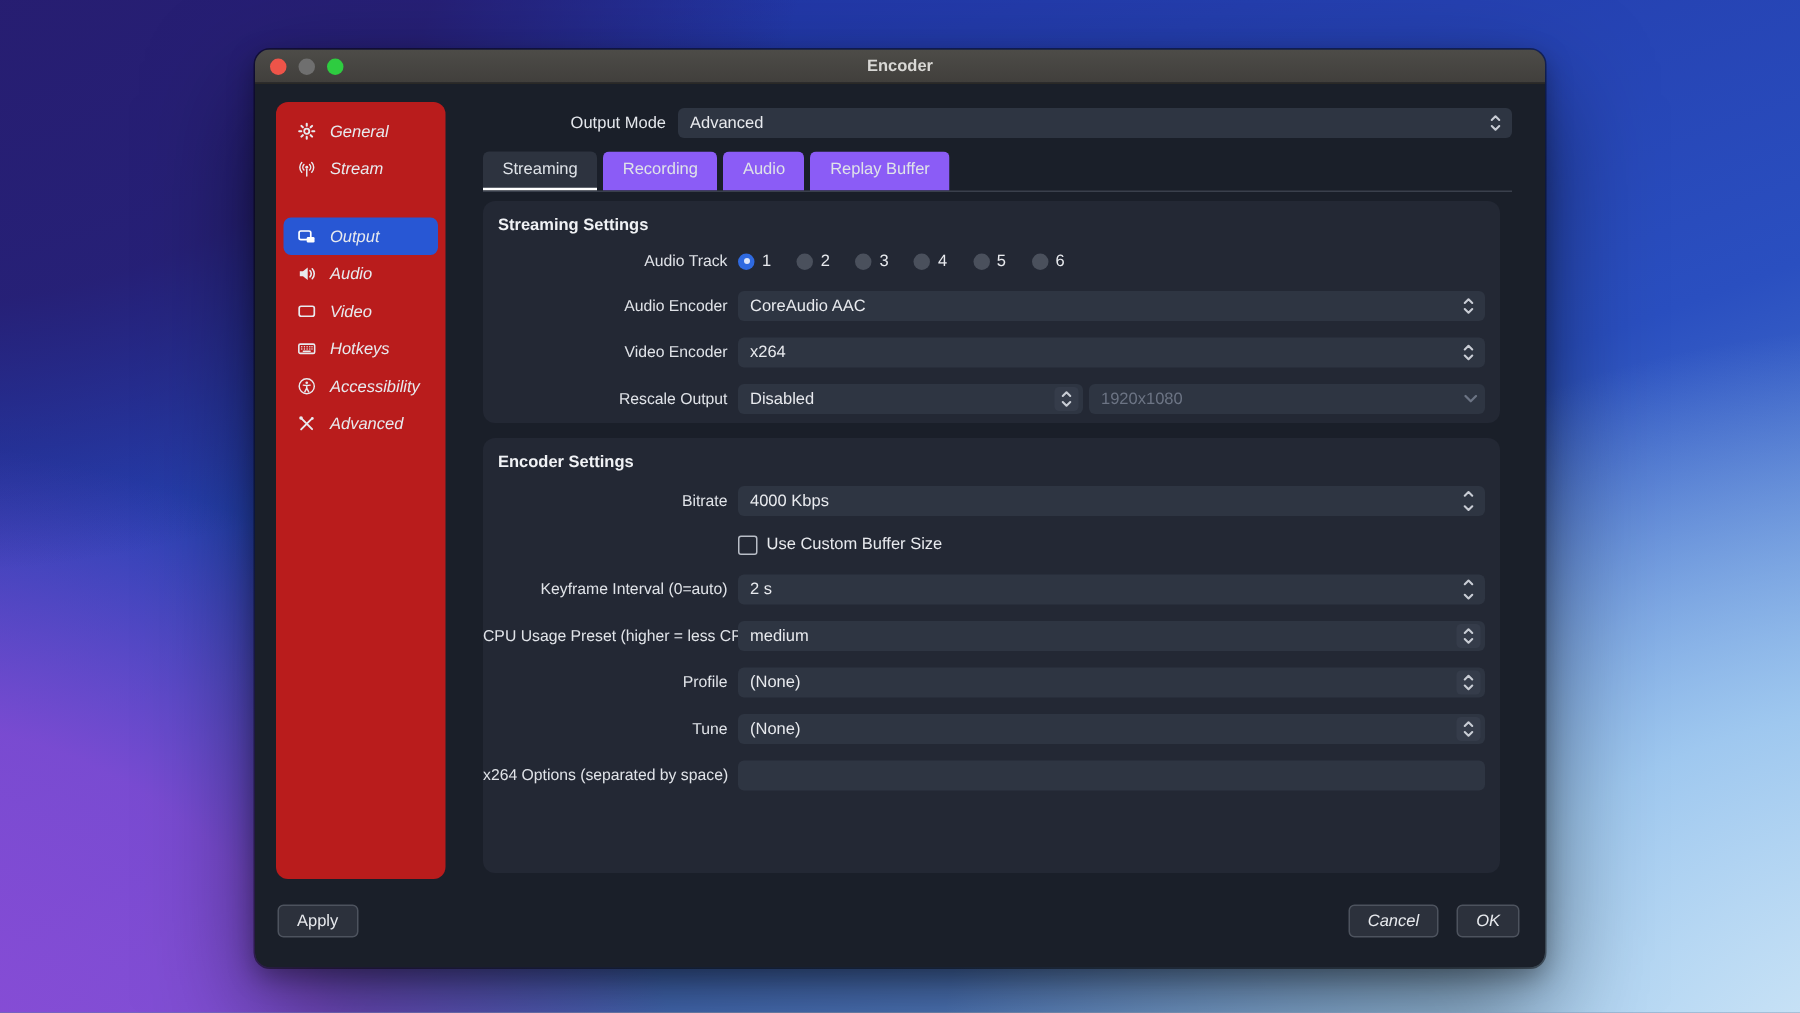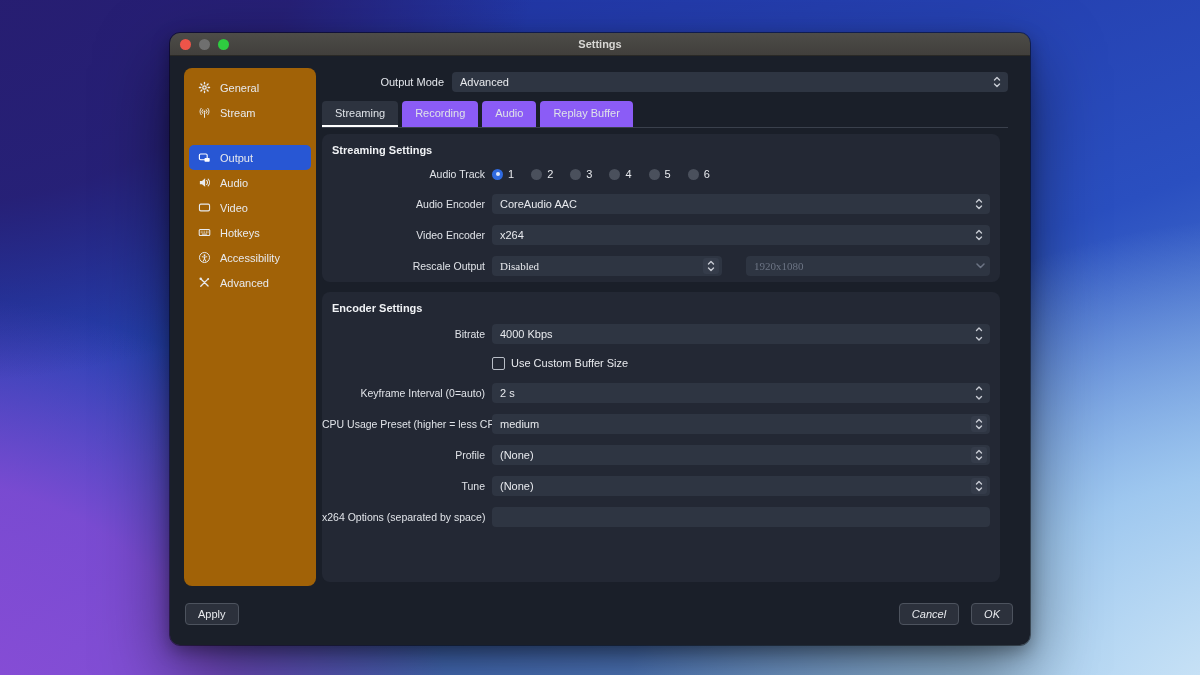--- a/index.html
+++ b/index.html
@@ -27,22 +27,22 @@
   .title{font-size:11px;font-weight:bold;color:#d8d7d4;}
   .traffic{position:absolute;left:10px;top:0;height:22px;display:flex;align-items:center;gap:8px;}
   .tl{width:11px;height:11px;border-radius:50%;}
   .tl.red{background:#ee5449;}
   .tl.gray{background:#6f6f6f;}
   .tl.green{background:#2ecc40;}
   .winbody{position:absolute;left:0;top:23px;right:0;bottom:0;}
 
   
   .sidebar{
-    position:absolute;left:14px;top:12px;width:132px;height:518px;
-    background:#a16207;border-radius:8px;padding-top:7px;box-sizing:border-box;
+    position:absolute;left:14px;top:12px;width:113px;height:518px;
+    background:#b91c1c;border-radius:8px;padding-top:7px;box-sizing:border-box;font-style:italic;
   }
   .side-item{
     height:25px;margin:0 5px;border-radius:5px;display:flex;align-items:center;
     gap:9px;padding:0 8px;font-size:11px;color:#e8eaee;cursor:default;
   }
   .side-item.active{background:#2857d4;margin-top:20px;}
   .side-item .ico{width:14px;height:14px;display:flex;align-items:center;justify-content:center;flex:0 0 14px;}
 
   
   .main{position:absolute;left:152px;top:16px;width:686px;}
@@ -88,42 +88,42 @@
   .radio.checked::after{
     content:"";position:absolute;left:3.5px;top:3.5px;width:4px;height:4px;border-radius:50%;background:#dce6fa;
   }
 
   
   .check-row{display:flex;align-items:center;gap:6px;}
   .checkbox{width:11px;height:11px;border:1px solid #b9bec7;border-radius:2px;background:transparent;}
   .check-label{font-size:11px;color:#e8eaee;}
 
   
-  .dual{flex:1;display:flex;gap:24px;font-family:Liberation Serif, serif;}
+  .dual{flex:1;display:flex;gap:4px;}
   .dual .field.first{flex:0 0 230px;}
 
   
   .btn{
     height:22px;padding:0 12px;background:#2c313c;border:1px solid #4d535e;border-radius:4px;
     color:#e8eaee;font-size:11px;display:flex;align-items:center;justify-content:center;box-sizing:border-box;
   }
   .apply{position:absolute;left:15px;top:547px;}
   .right-btns{position:absolute;right:17px;top:547px;display:flex;gap:12px;font-style:italic;}
 </style>
 </head>
 <body>
 
 <div class="window">
   <div class="titlebar">
     <div class="traffic">
       <span class="tl red"></span>
       <span class="tl gray"></span>
       <span class="tl green"></span>
     </div>
-    <span class="title">Settings</span>
+    <span class="title">Encoder</span>
   </div>
 
   <div class="winbody">
 
     <div class="sidebar">
       <div class="side-item">
         <span class="ico">
           <svg viewBox="0 0 16 16" width="13" height="13">
               <path fill="none" stroke="#e8eaee" stroke-width="1.5" d="M8 5.9a2.1 2.1 0 1 1 0 4.2 2.1 2.1 0 0 1 0-4.2z"></path>
               <path stroke="#e8eaee" stroke-width="1.7" stroke-linecap="round" d="M8 1.8v1.7M8 12.5v1.7M1.8 8h1.7M12.5 8h1.7M3.6 3.6l1.2 1.2M11.2 11.2l1.2 1.2M12.4 3.6l-1.2 1.2M4.8 11.2l-1.2 1.2"></path>

